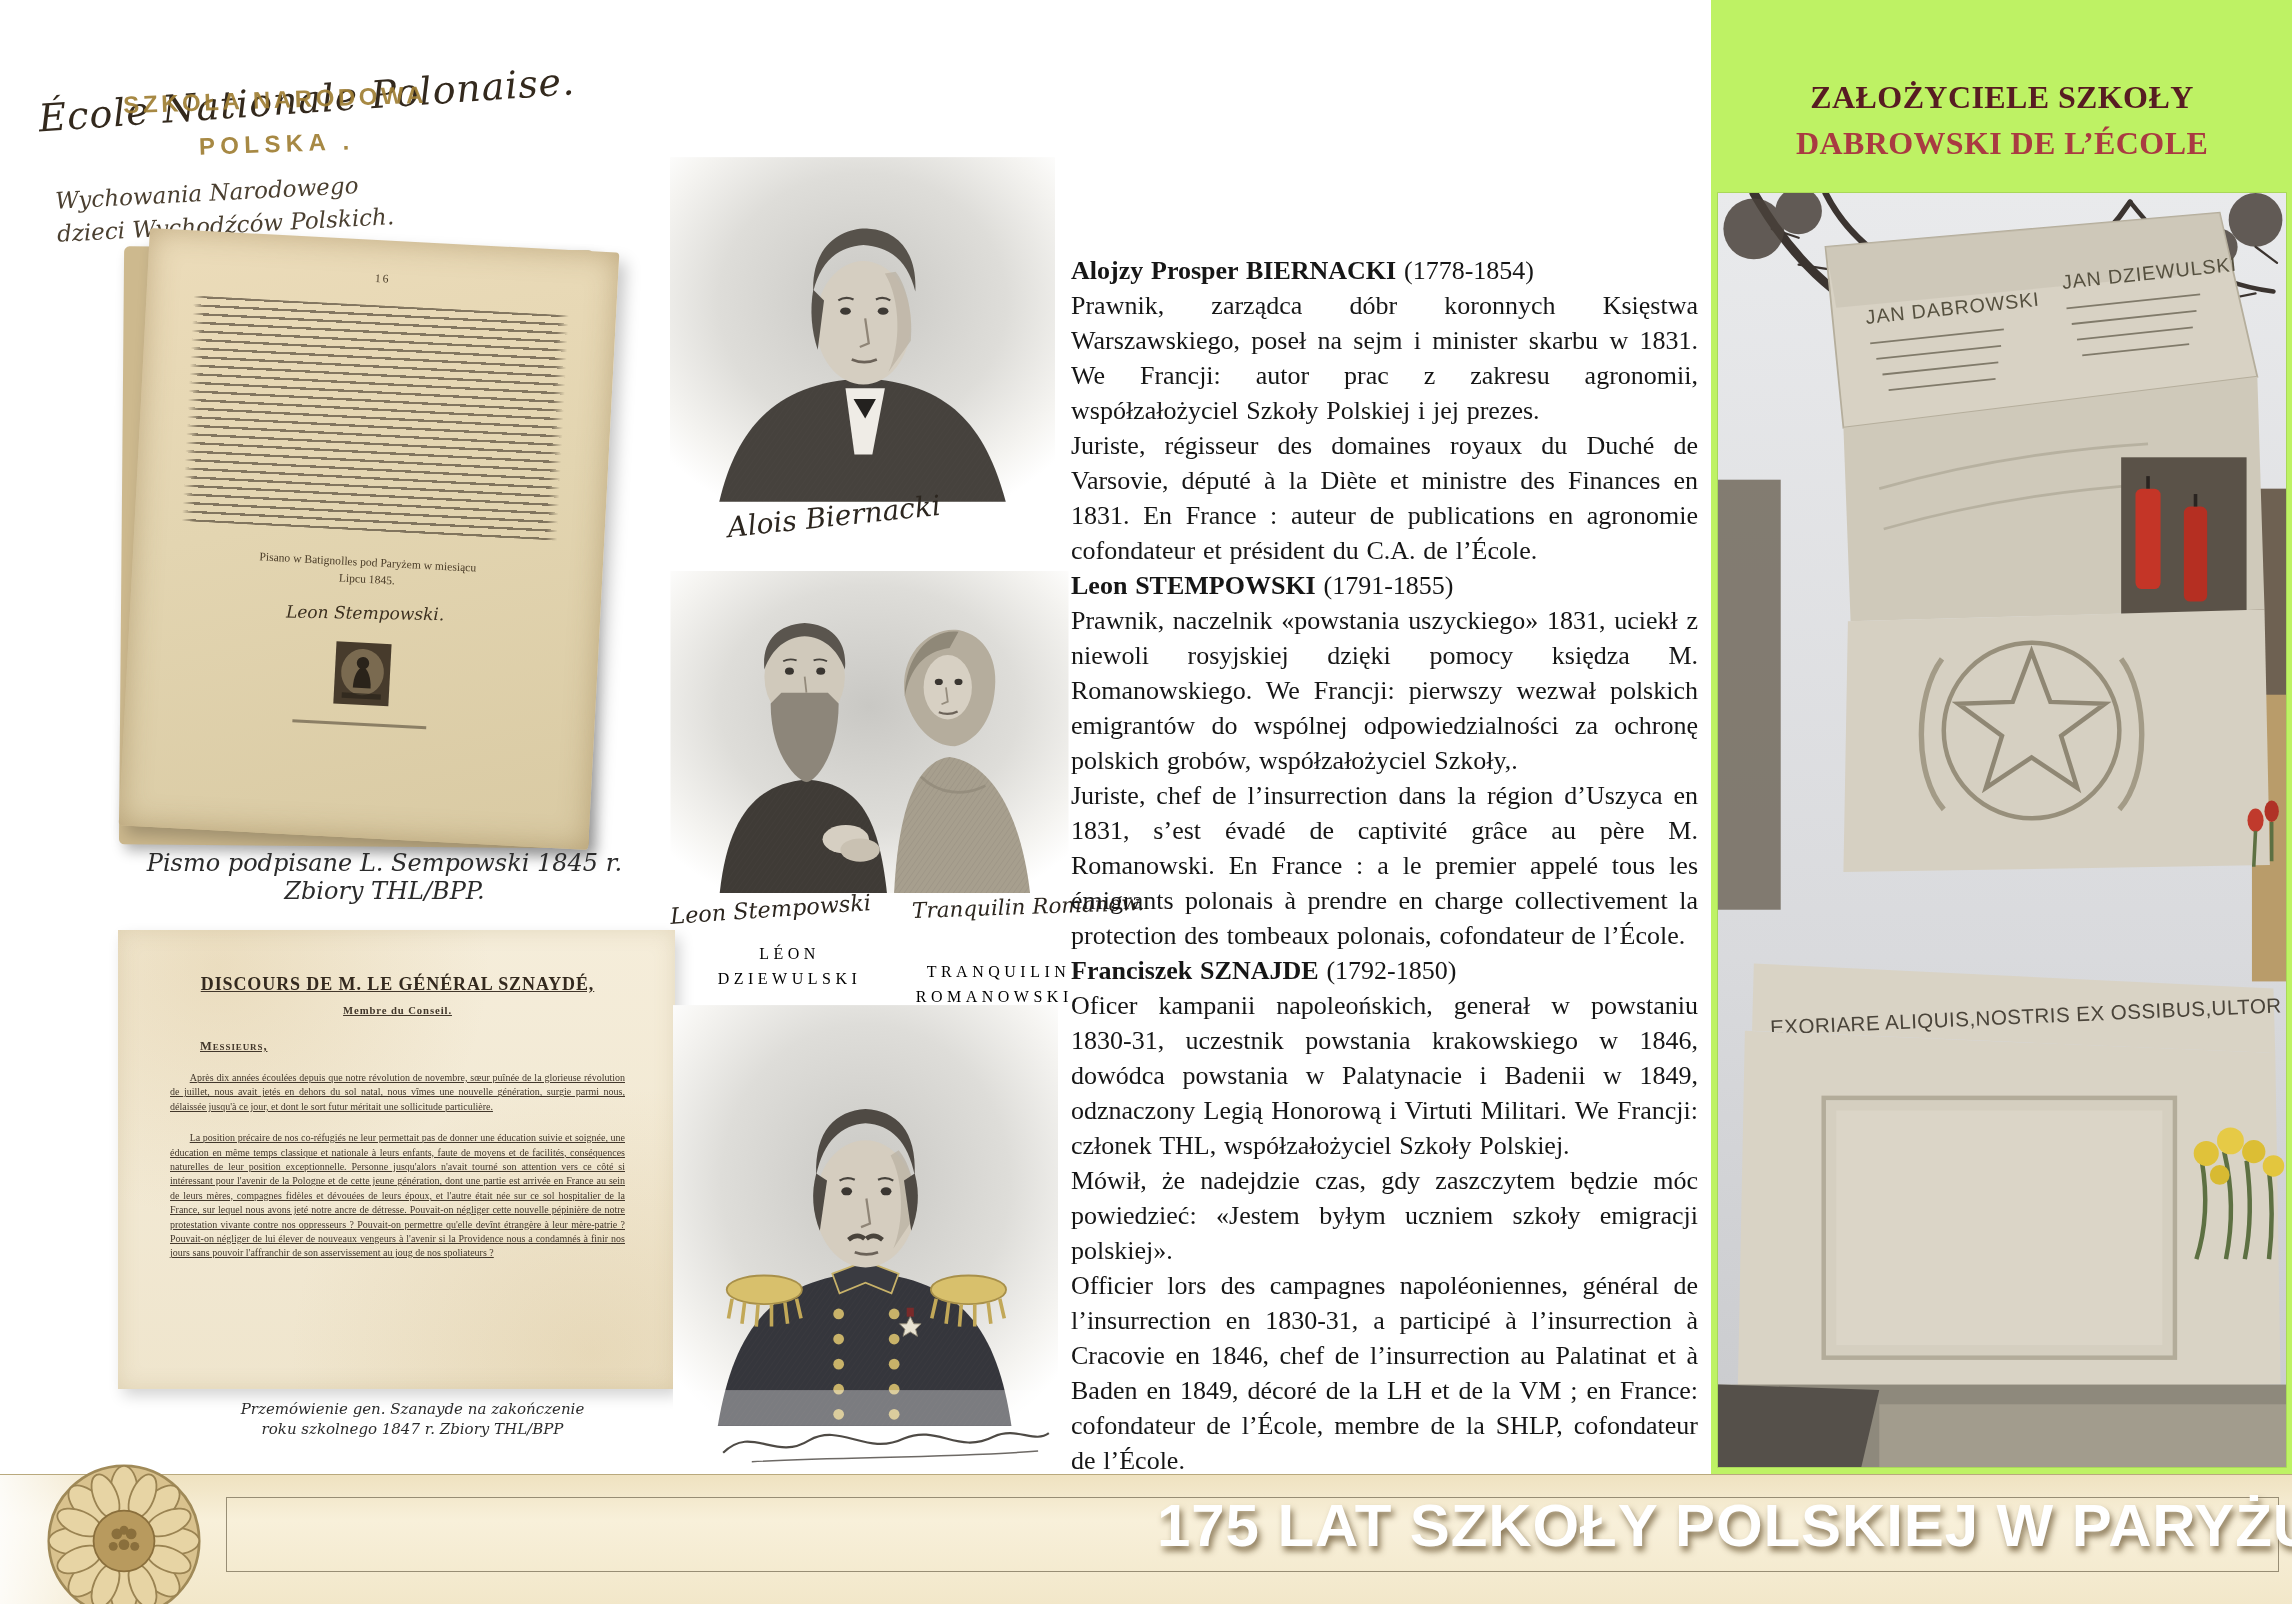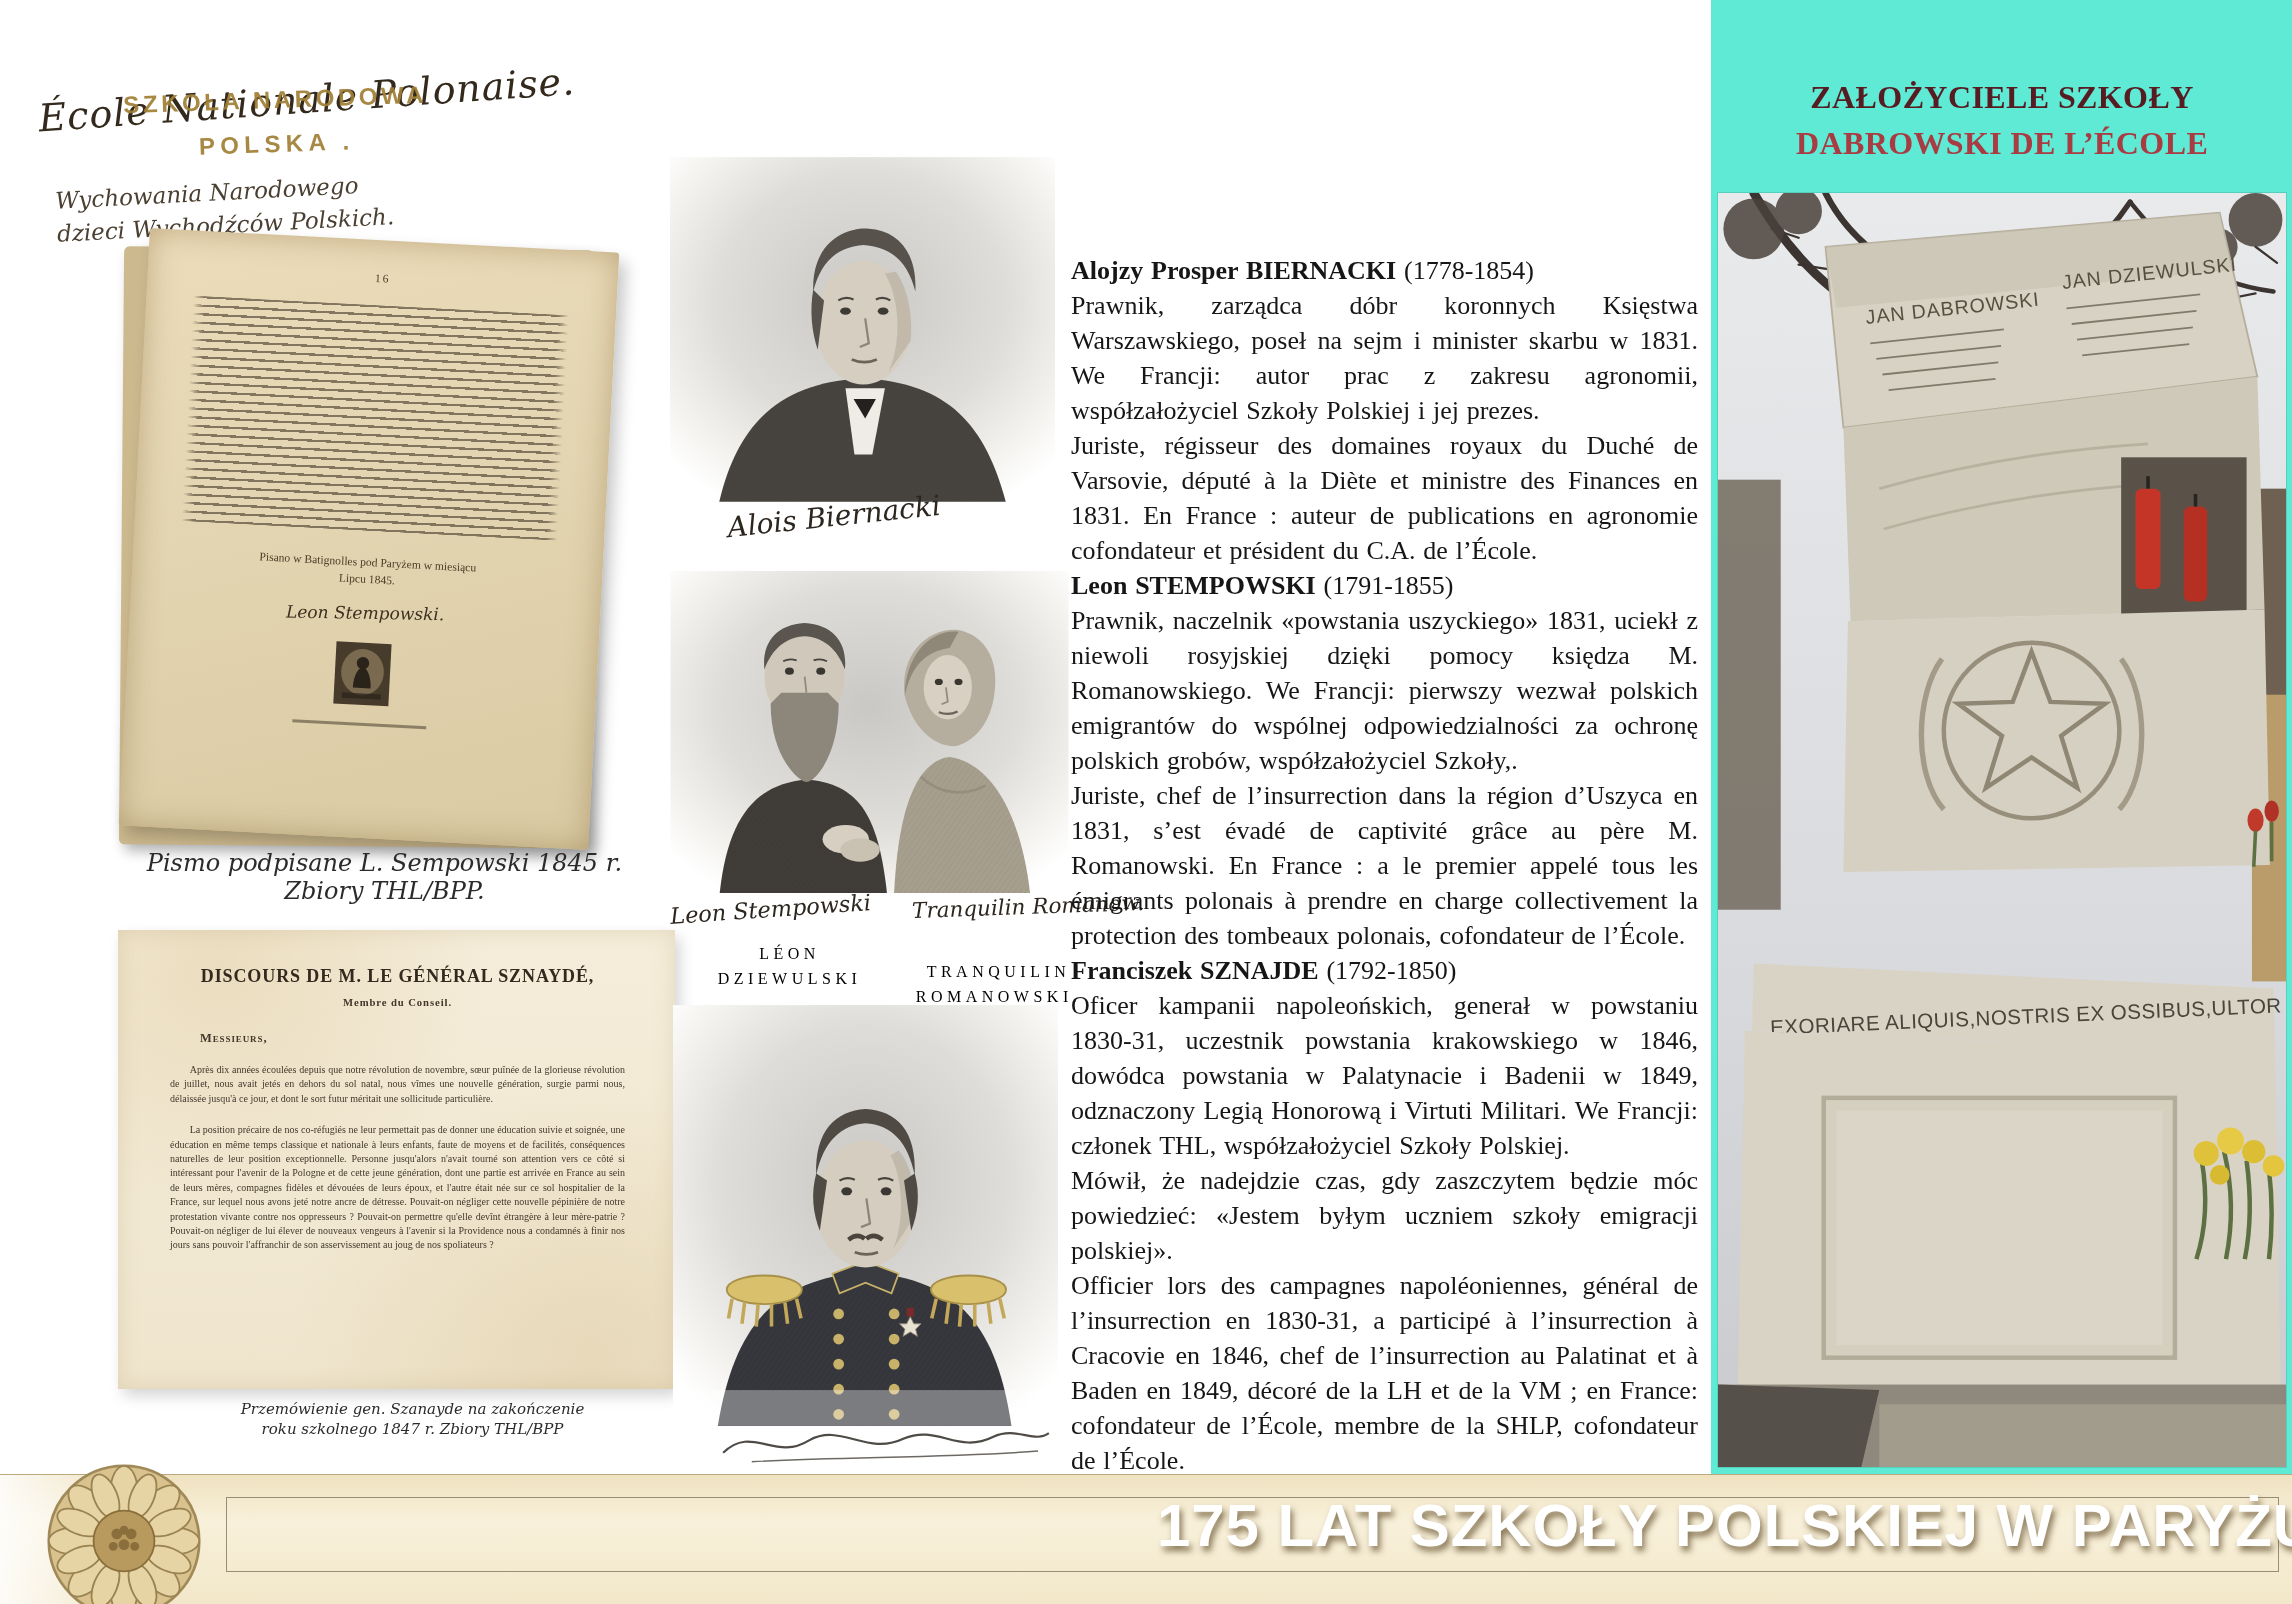--- a/index.html
+++ b/index.html
@@ -37,21 +37,21 @@
   .caption{font-family:"DejaVu Serif",serif;font-style:italic;color:#2b2b2b;text-align:center;}
   .cap1{left:125px;top:849px;width:519px;font-size:24px;}
   .cap2{left:202px;top:1399px;width:421px;font-size:15px;line-height:1.35;}
 
   
   .doc2{left:118px;top:930px;width:557px;height:459px;
     background:radial-gradient(ellipse at 18% 8%,rgba(205,175,115,.25),transparent 42%),
                radial-gradient(ellipse at 85% 92%,rgba(200,170,110,.22),transparent 45%),
                linear-gradient(#f5edda,#efe5cd);
     box-shadow:5.4px 7.2px 14.3px rgba(0,0,0,.18), inset 0 0 21.5px rgba(150,120,60,.18);}
-  .doc2-inner{position:absolute;left:52px;right:50px;top:36px;color:#42372b;}
+  .doc2-inner{position:absolute;left:52px;right:50px;top:44px;color:#42372b;text-decoration:underline;}
   .d2-title{text-align:center;font-weight:bold;font-size:18px;letter-spacing:0.9px;color:#33291e;}
   .d2-sub{text-align:center;font-weight:bold;font-size:10.7px;margin-top:9px;letter-spacing:0.9px;}
   .d2-mess{font-variant:small-caps;font-weight:bold;font-size:12.5px;margin:23px 0 0 30px;letter-spacing:0.9px;}
   .d2-para{font-size:10px;line-height:1.44;text-align:justify;text-indent:19.7px;margin-top:17px;}
 
   
   .sig-script{font-family:"DejaVu Serif",serif;font-style:italic;color:#2c261f;white-space:nowrap;}
   .sig1{left:727px;top:500px;font-size:28px;transform:rotate(-6deg);}
   .sig2l{left:670px;top:896px;font-size:22.4px;transform:rotate(-4deg);}
   .sig2r{left:912px;top:894px;font-size:21.5px;transform:rotate(-2deg);}
@@ -65,21 +65,21 @@
     word-spacing:1.3px;color:#161616;}
   .bio-col p{margin:0;}
   .bio-h{font-size:26px;margin:0;}
   .bio-h b{font-weight:bold;}
   .sp34{margin-top:30px;}
   .sp6{margin-top:5.4px;}
   .photo-cap{margin-top:41px;text-align:right;font-family:"DejaVu Serif",serif;font-style:italic;
     font-size:24px;line-height:1.45;color:#262626;}
 
   
-  .sidebar{left:1711px;top:0;width:582px;height:1474px;background:#5eead4;}
+  .sidebar{left:1711px;top:0;width:582px;height:1474px;background:#bef264;}
   .sb-title{position:absolute;top:79px;left:0;width:100%;text-align:center;
     font-family:"Liberation Serif",serif;font-weight:bold;font-size:32px;letter-spacing:0.4px;}
   .sb-title .t1{color:#571c22;}
   .sb-title .t2{color:#a93b42;margin-top:9px;}
   .tomb{position:absolute;left:7.2px;top:193px;width:568px;height:1274px;box-shadow:0 0 0 0.9px rgba(0,0,0,.12);}
 
   
   .banner{left:0;top:1474px;width:2293px;height:131px;
     background:linear-gradient(180deg,#efe2c0,#f8f0da 35%,#f2e7c9);
     border-top:1.8px solid #b9a97d;}

